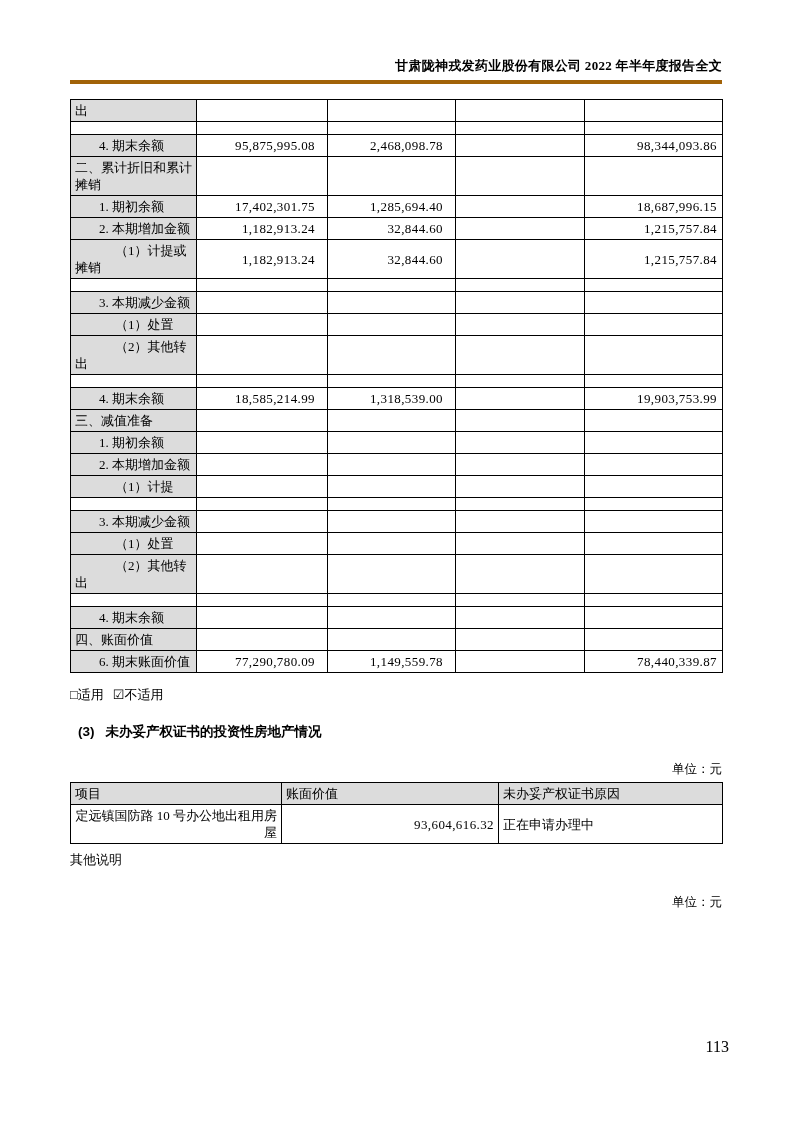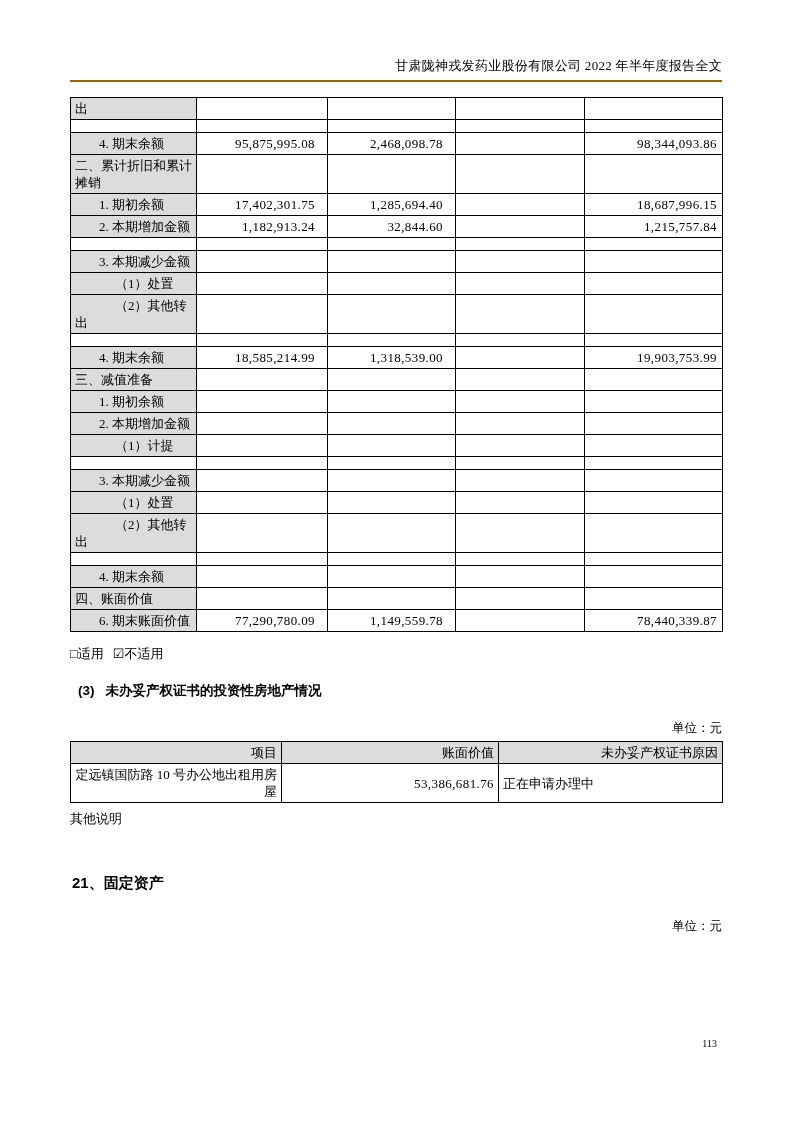--- a/index.html
+++ b/index.html
@@ -17,22 +17,23 @@
     overflow: hidden;
   }
   .content { margin: 0 71px 0 70px; width: 652px; }
 
   
   .doc-header {
     padding-top: 57px;
     text-align: right;
     font-size: 13px;
     letter-spacing: 0.3px;
-    border-bottom: 2px solid #a16207;
+    border-bottom: 4px solid #a16207;
     padding-bottom: 5px;
+    font-weight: bold;
   }
 
   
   table { border-collapse: collapse; table-layout: fixed; width: 652px; }
   td, th { border: 1px solid #000; font-size: 13px; line-height: 17px; vertical-align: middle; }
   .main-table { margin-top: 15px; }
   .main-table td { padding: 2px 4px; }
   .lab { text-align: left; }
   .lab.shaded { background: #dcdcdc; }
   .ind1 { text-indent: 24px; }
@@ -55,41 +56,41 @@
   .h3 { margin-top: 19px; }
   .applicability { margin-top: 13px; font-size: 13px; }
   .applicability .box { font-size: 13px; }
   .applicability .grp2 { margin-left: 9px; }
 
   .unit-note { margin-top: 20px; text-align: right; font-size: 12.5px; }
   .unit-note.second { margin-top: 25px; }
 
   
   .prop-table { margin-top: 4px; }
-  .prop-table th { background: #dcdcdc; font-weight: normal; text-align: right; padding: 2px 4px; height: 21px; }
+  .prop-table th { background: #dcdcdc; font-weight: normal; text-align: left; padding: 2px 4px; height: 21px; }
   .prop-table td { padding: 2px 4px; height: 22px; }
   .prop-item { text-align: right; padding-left: 6px; }
   .prop-value { text-align: right; padding-right: 8px; letter-spacing: 0.4px; }
   .prop-reason { text-align: left; padding-left: 8px; margin-left: 14px; }
 
   .other-notes { margin-top: 7px; font-size: 13px; }
 
   .h21 {
     margin-top: 46px;
     margin-left: 2px;
     font-family: "Liberation Sans", "DejaVu Sans", sans-serif;
     font-weight: 700;
     font-size: 15px;
   }
 
   .page-number {
     position: absolute;
     top: 1038px;
-    right: 76px;
-    font-size: 10px;
+    right: 64px;
+    font-size: 16px;
     margin-left: 28px;
   }
 </style>
 </head>
 <body>
 
 <div class="page">
   <div class="content">
 
     <div class="doc-header">
@@ -135,20 +136,27 @@
           </tr>
           <tr>
             <td class="lab ind1 shaded">1. 期初余额</td>
             <td class="val c1">17,402,301.75</td>
             <td class="val c2">1,285,694.40</td>
             <td class="val c3"></td>
             <td class="val c4">18,687,996.15</td>
           </tr>
           <tr>
             <td class="lab ind1 shaded">2. 本期增加金额</td>
+            <td class="val c1">1,182,913.24</td>
+            <td class="val c2">32,844.60</td>
+            <td class="val c3"></td>
+            <td class="val c4">1,215,757.84</td>
+          </tr>
+          <tr>
+            <td class="lab ind2 shaded">（1）计提或摊销</td>
             <td class="val c1">1,182,913.24</td>
             <td class="val c2">32,844.60</td>
             <td class="val c3"></td>
             <td class="val c4">1,215,757.84</td>
           </tr>
           <tr class="empty-row">
             <td class="lab ind0"></td>
             <td class="val c1"></td>
             <td class="val c2"></td>
             <td class="val c3"></td>
@@ -296,30 +304,27 @@
       <thead>
         <tr>
           <th>项目</th>
           <th>账面价值</th>
           <th>未办妥产权证书原因</th>
         </tr>
       </thead>
       <tbody>
         <tr>
           <td class="prop-item">定远镇国防路 10 号办公地出租用房屋</td>
-          <td class="prop-value">53,386,681.76</td>
+          <td class="prop-value">93,604,616.32</td>
           <td class="prop-reason">正在申请办理中</td>
         </tr>
       </tbody>
     </table>
 
     <div class="other-notes">其他说明</div>
 
-    <div class="h21">
-      <span>21、固定资产</span>
-    </div>
 
     <div class="unit-note second">单位：元</div>
 
   </div>
 
   <div class="page-number">113</div>
 </div>
 
 </body></html>

